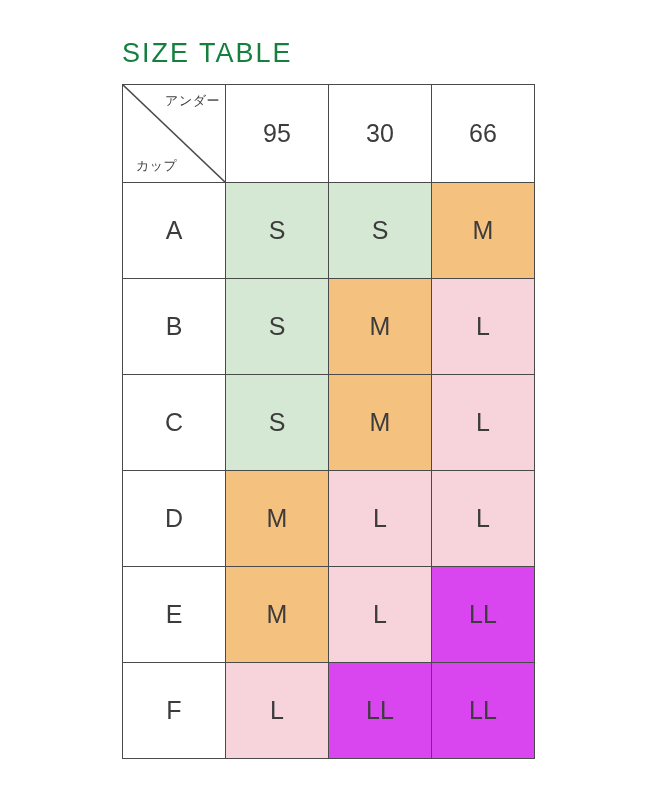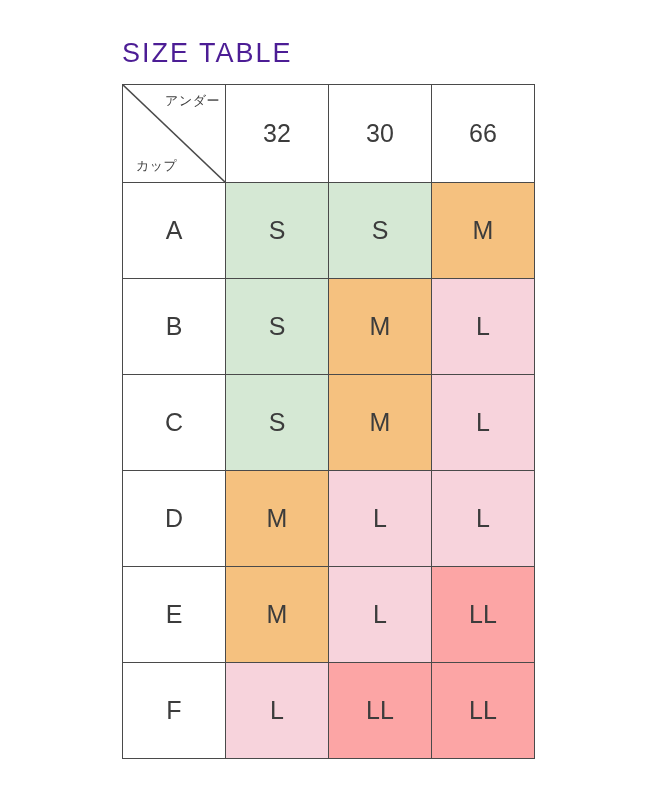--- a/index.html
+++ b/index.html
@@ -19,21 +19,21 @@
     width: 664px;
     height: 797px;
     box-sizing: border-box;
   }
   .title {
     position: absolute;
     left: 122px;
     top: 38px;
     font-size: 27px;
     letter-spacing: 2px;
-    color: #4c1d95;
+    color: #15803d;
     font-weight: 400;
     font-family: "Liberation Sans", sans-serif;
   }
   .table-wrap {
     position: absolute;
     left: 122px;
     top: 84px;
   }
   table.size-table {
     border-collapse: collapse;
@@ -87,41 +87,41 @@
     color: #3c3c3c;
   }
   td.rowhead {
     font-size: 25px;
     color: #3c3c3c;
     background: #ffffff;
   }
   td.cell-S { background: #d5e8d4; }
   td.cell-M { background: #f5c17f; }
   td.cell-L { background: #f7d3dc; }
-  td.cell-LL { background: #fca5a5; margin-top: 28px; }
+  td.cell-LL { background: #d946ef; margin-top: 28px; }
 </style>
 </head>
 <body>
 
 <div class="page">
 
   <div class="title">SIZE TABLE</div>
 
   <div class="table-wrap">
     <table class="size-table">
       <tbody>
         <tr class="head-row">
           <td class="corner">
             <svg class="diag" viewBox="0 0 102 97" preserveAspectRatio="none">
               <line x1="0" y1="0" x2="102" y2="97" stroke="#4a4a4a" stroke-width="1.6"></line>
             </svg>
             <span class="lbl-under">アンダー</span>
             <span class="lbl-cup">カップ</span>
           </td>
-          <td class="colhead">32</td>
+          <td class="colhead">95</td>
           <td class="colhead">30</td>
           <td class="colhead">66</td>
         </tr>
 
         <tr>
           <td class="rowhead">A</td>
           <td class="cell-S">S</td>
           <td class="cell-S">S</td>
           <td class="cell-M">M</td>
         </tr>

